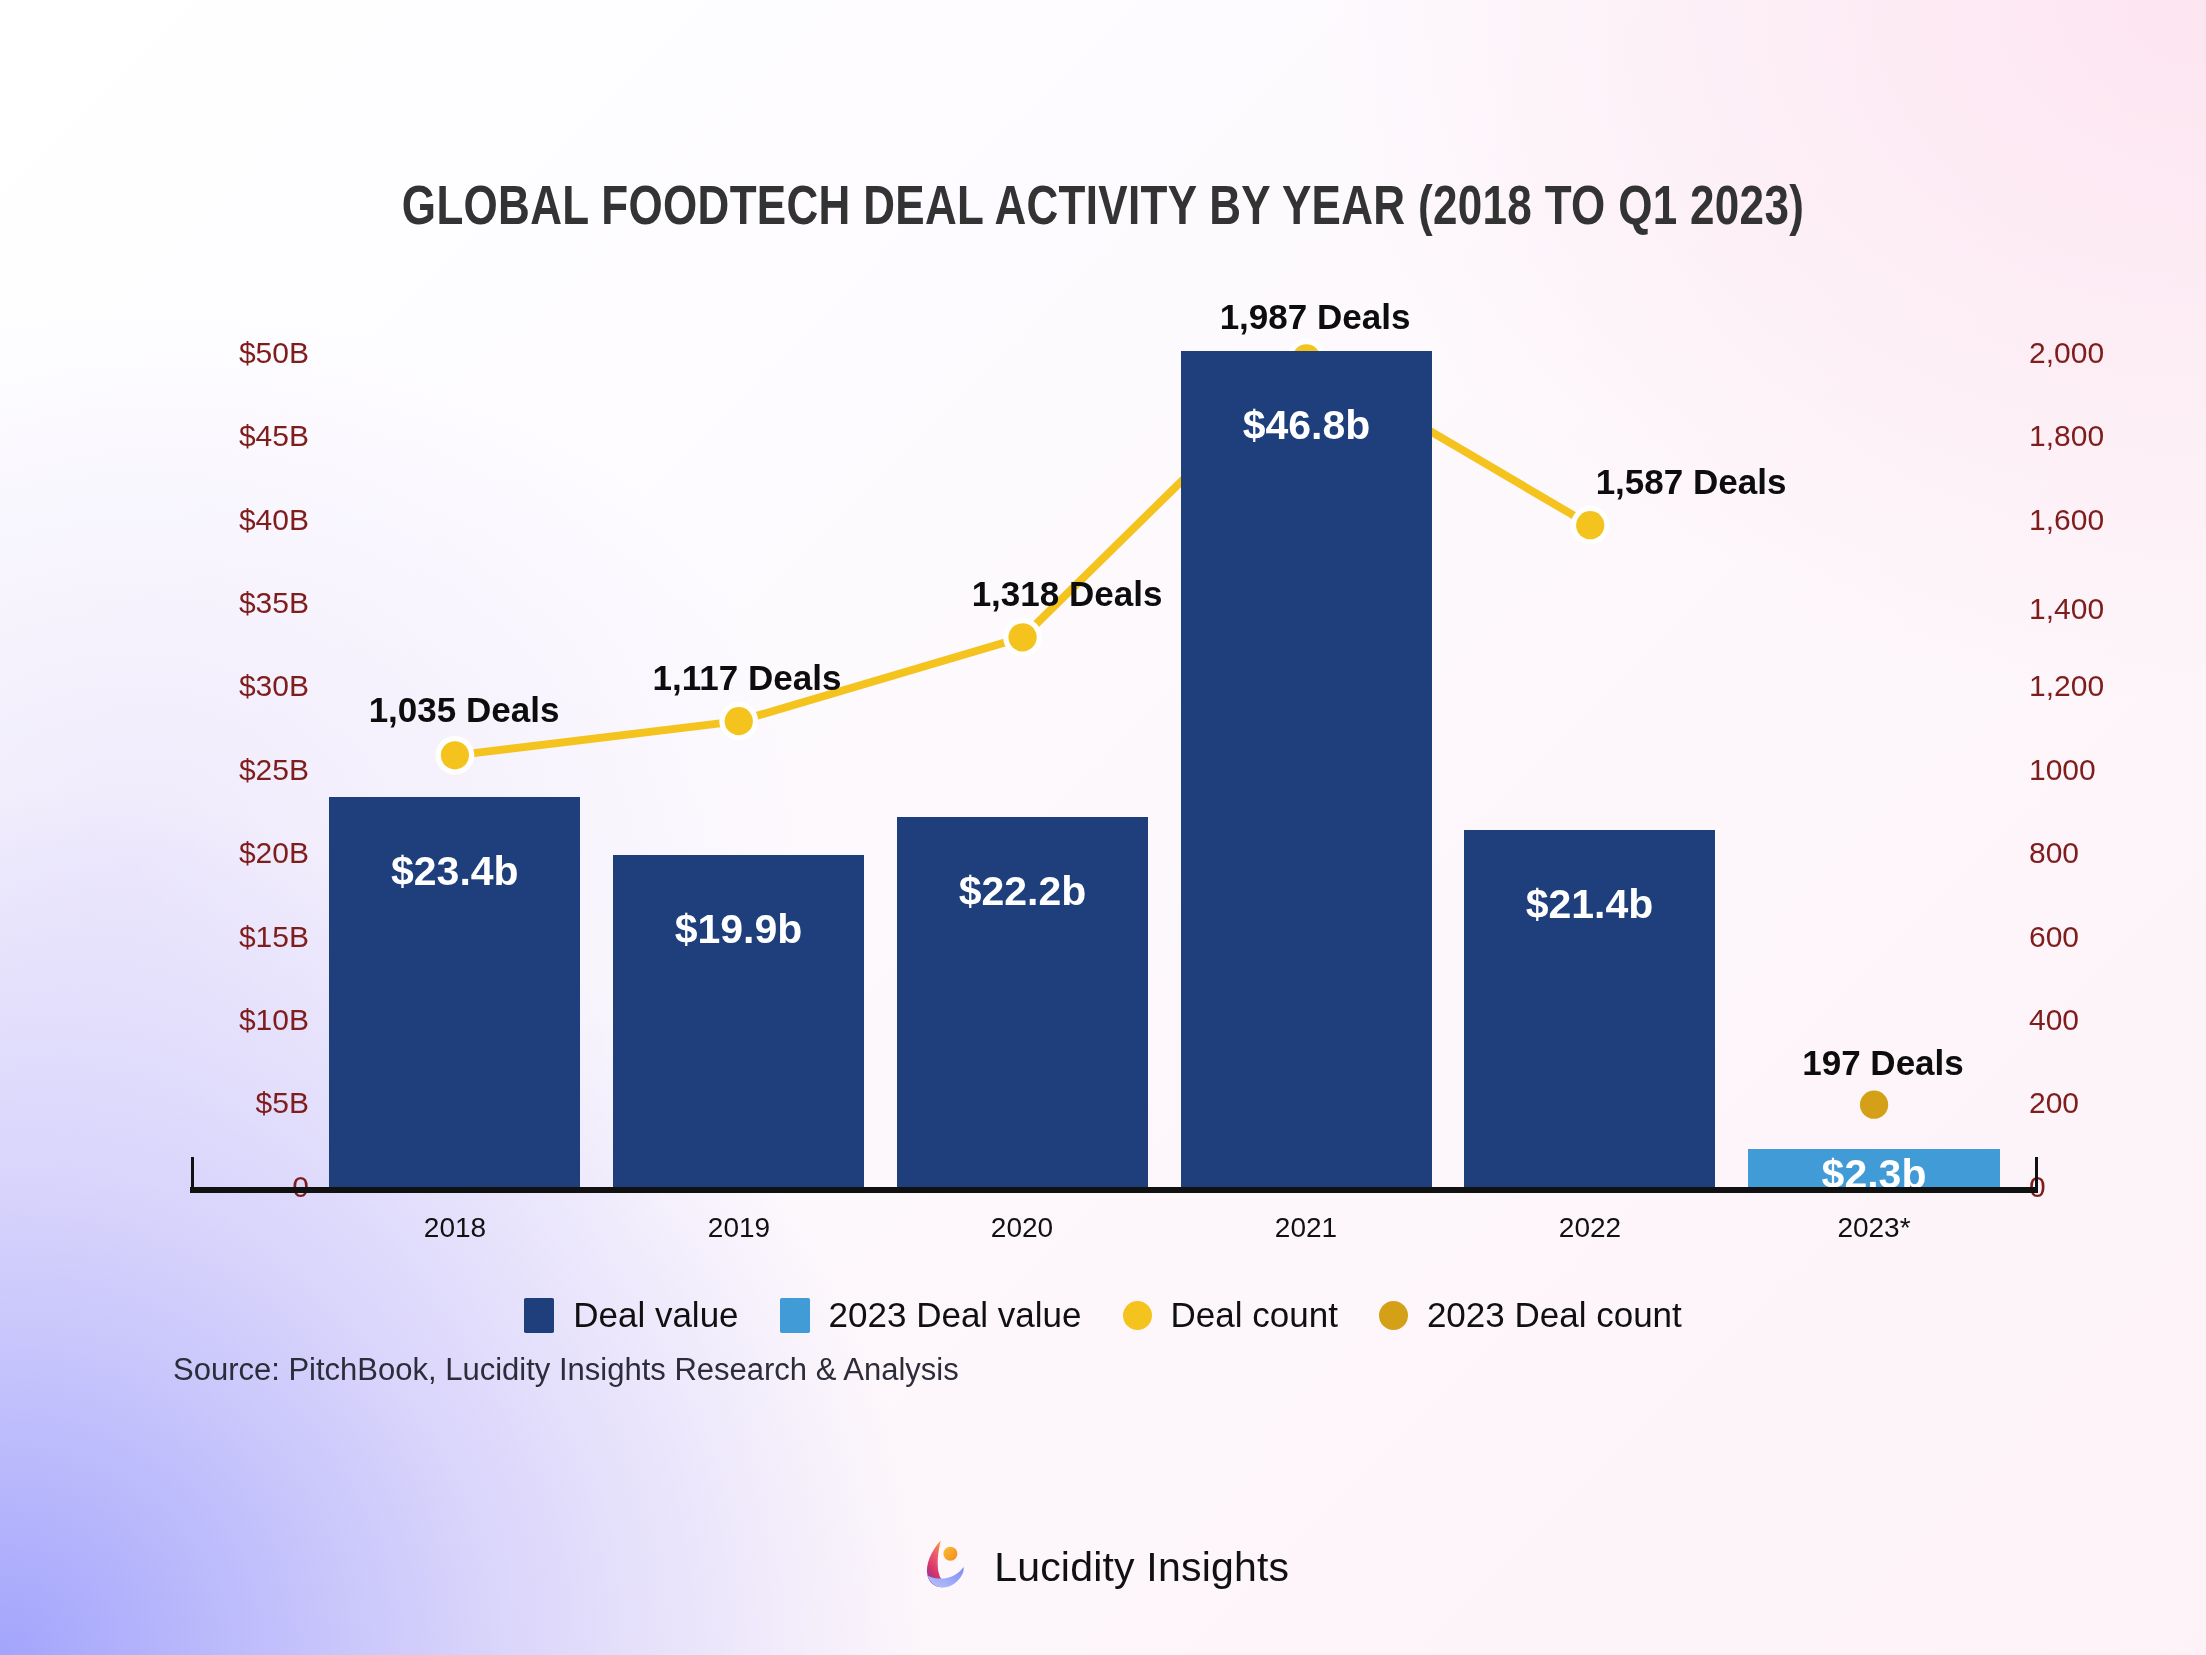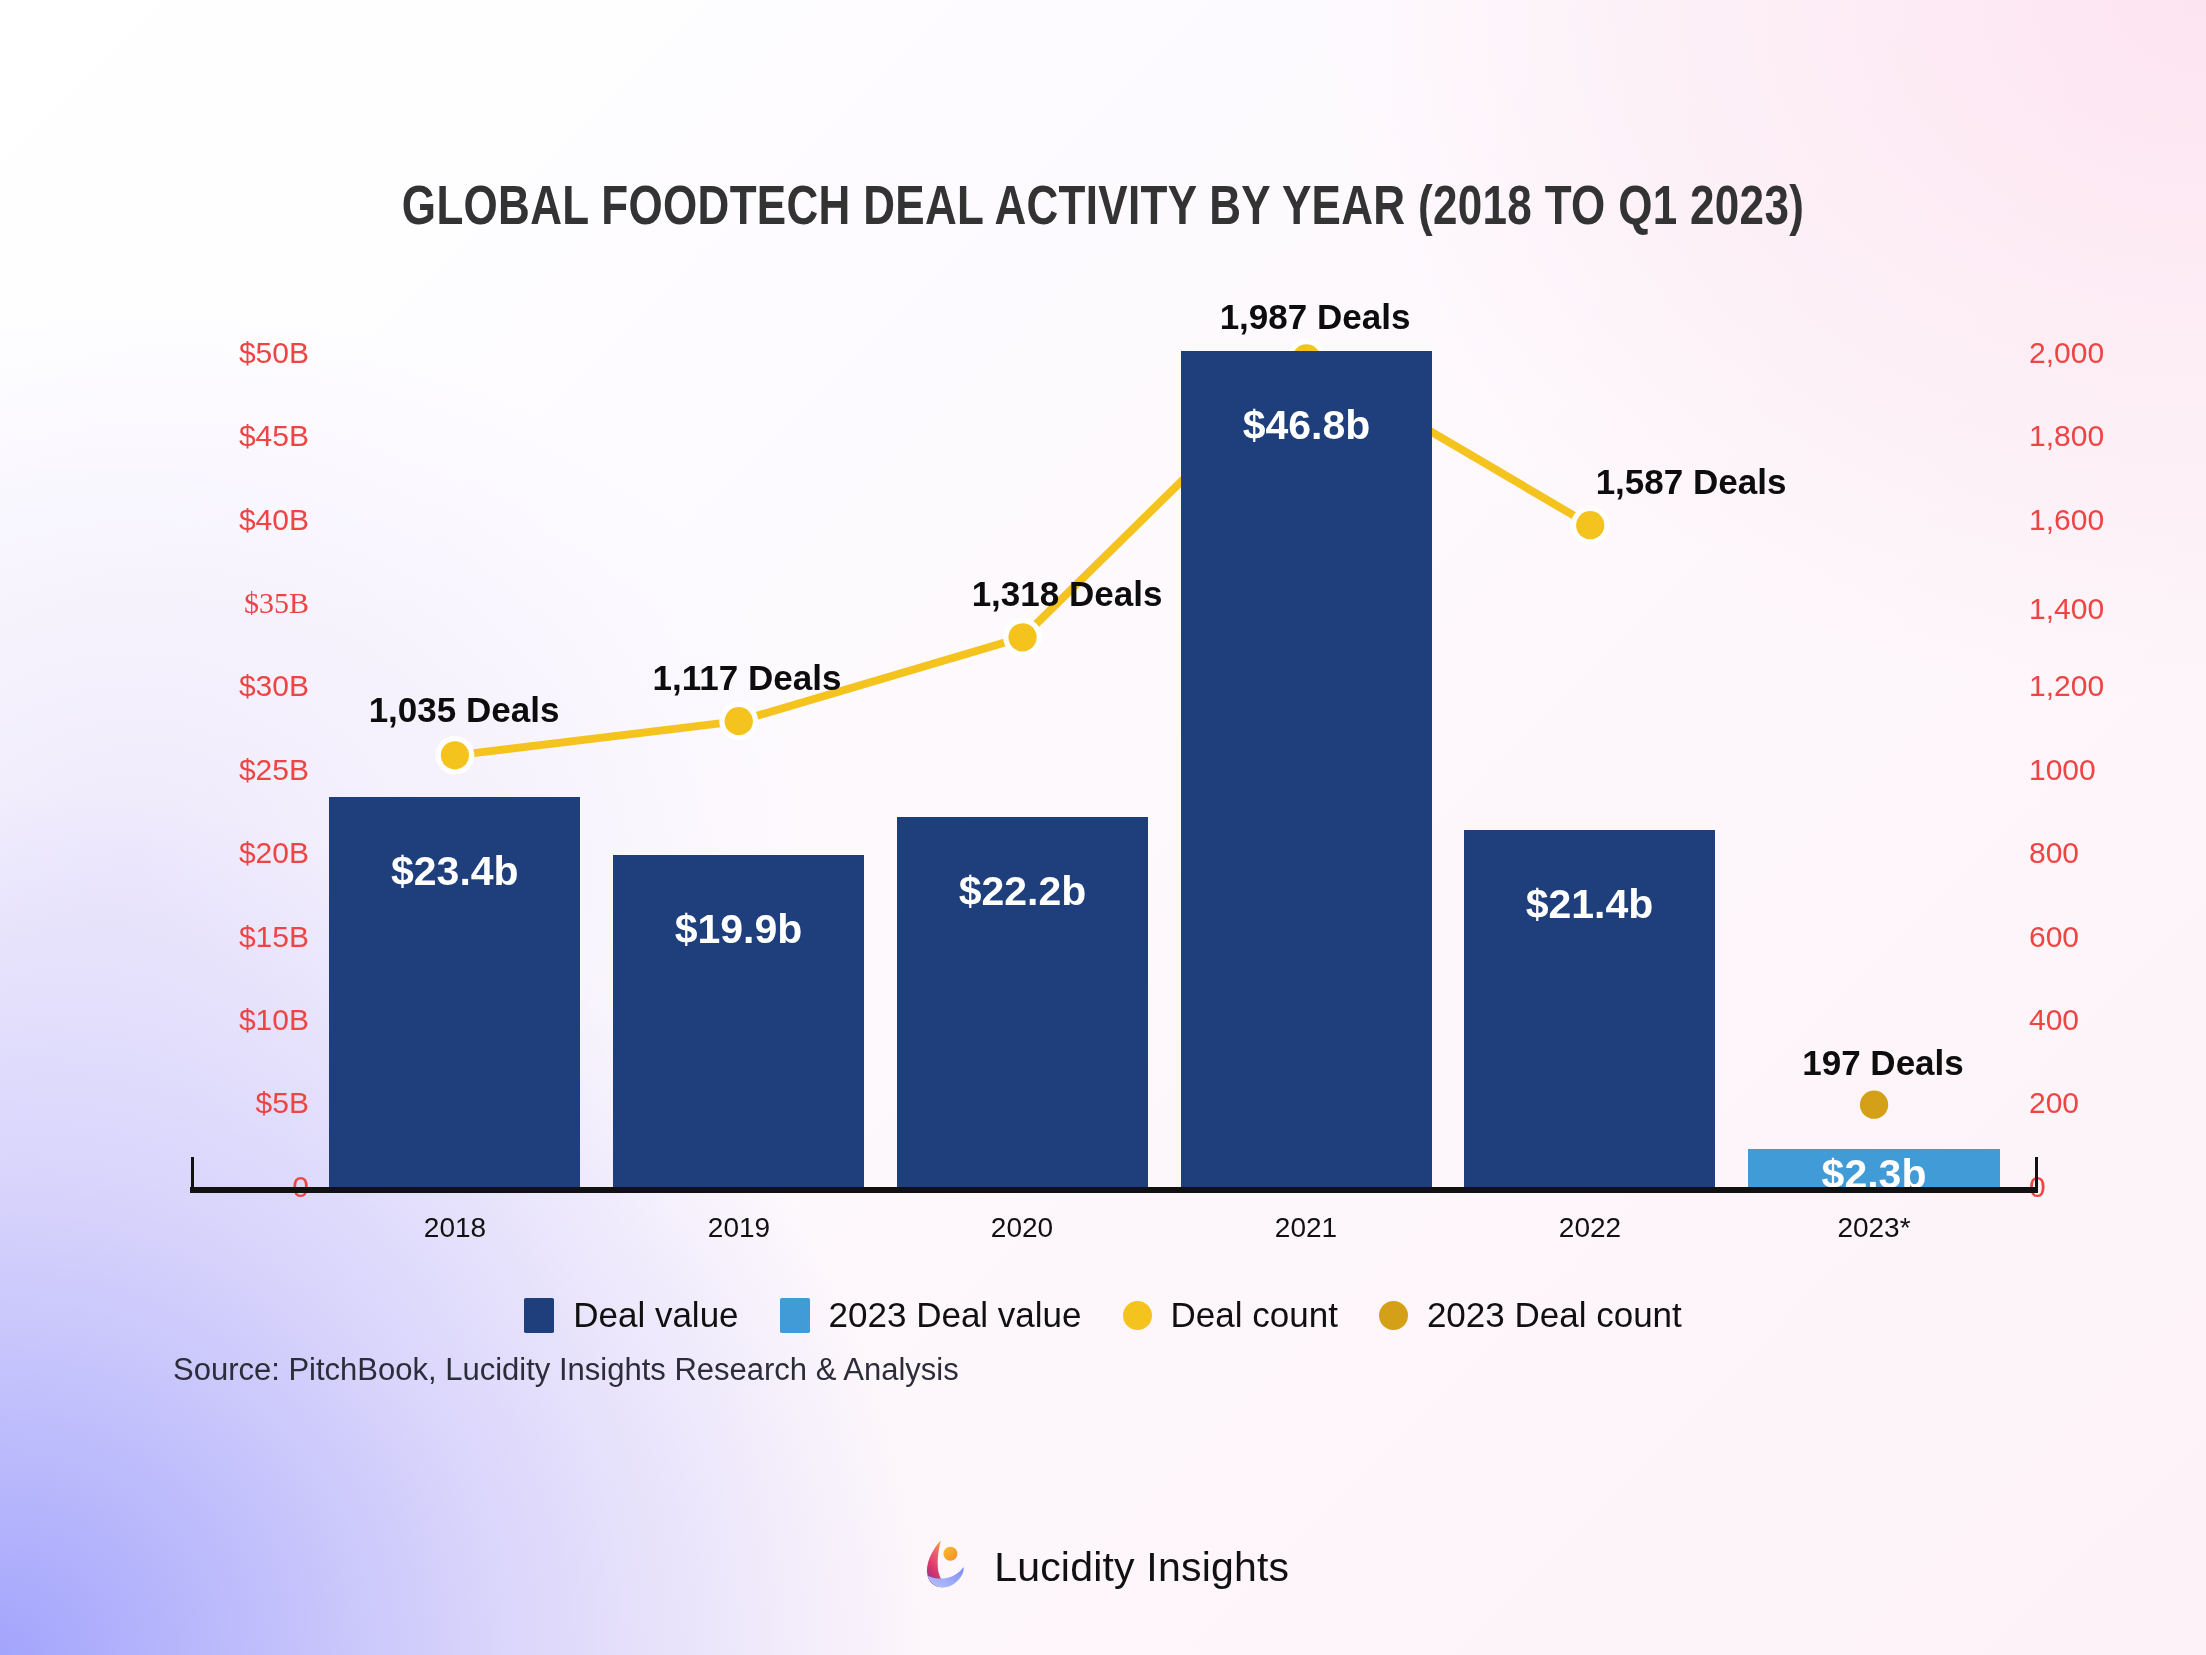--- a/index.html
+++ b/index.html
@@ -57,21 +57,21 @@
     width: 150px;
   }
   .axis-left  { left: 159px;  }
   .axis-right { left: 2029px; }
 
   .tick {
     position: absolute;
     font-family: "Liberation Sans Narrow", "Liberation Sans", sans-serif;
     font-size: 30px;
     font-weight: 400;
-    color: #ef4444;
+    color: #7f1d1d;
     white-space: nowrap;
     transform: translateY(-50%);
   }
   .axis-left .tick  { right: 0; text-align: right; }
   .axis-right .tick { left: 0;  text-align: left;  }
 
   .baseline {
     position: absolute;
     left: 190px;
     top: 1187px;
@@ -210,21 +210,21 @@
 <body>
 
 <div class="canvas">
 
   <div class="chart-title">GLOBAL FOODTECH DEAL ACTIVITY BY YEAR (2018 TO Q1 2023)</div>
 
   <div class="axis-left" id="axis-left">
       <div class="tick" style="top: 0px;">$50B</div>
       <div class="tick" style="top: 83px;">$45B</div>
       <div class="tick" style="top: 167px;">$40B</div>
-      <div class="tick" style="top: 250px; font-family: Liberation Serif, serif;">$35B</div>
+      <div class="tick" style="top: 250px;">$35B</div>
       <div class="tick" style="top: 333px;">$30B</div>
       <div class="tick" style="top: 417px;">$25B</div>
       <div class="tick" style="top: 500px;">$20B</div>
       <div class="tick" style="top: 584px;">$15B</div>
       <div class="tick" style="top: 667px;">$10B</div>
       <div class="tick" style="top: 750px;">$5B</div>
       <div class="tick" style="top: 834px;">0</div>
     </div>
 
   <div class="axis-right" id="axis-right">

